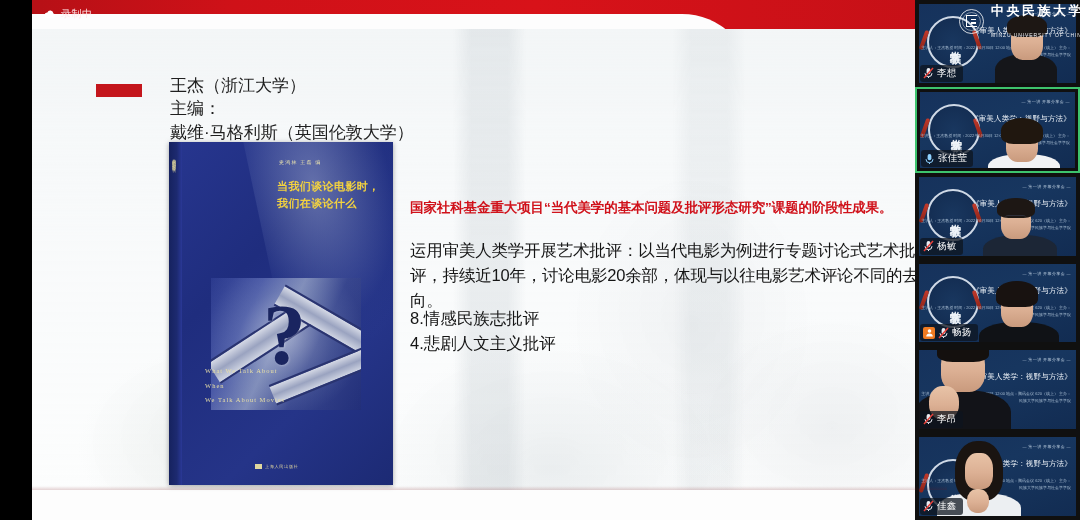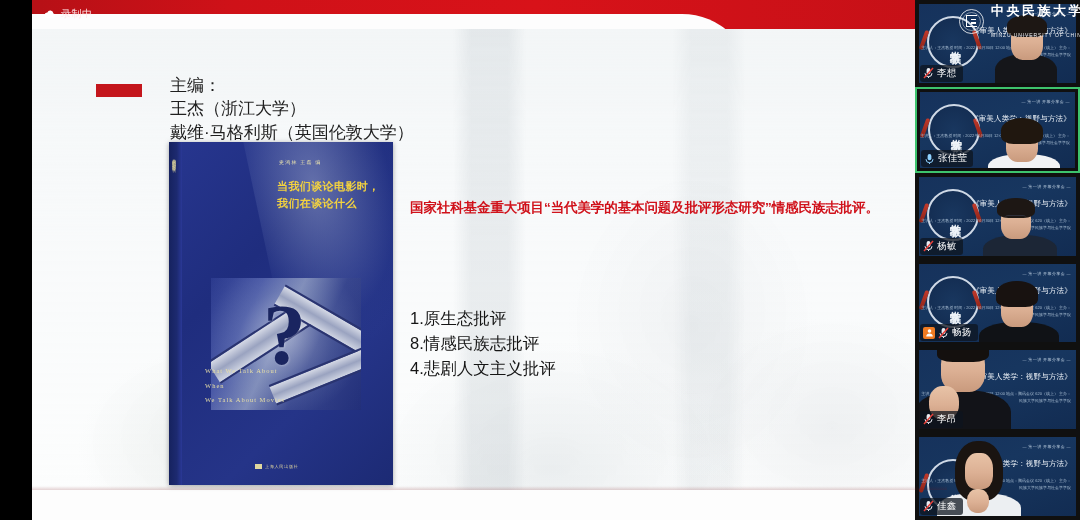--- a/index.html
+++ b/index.html
@@ -357,22 +357,22 @@
       </div>
       <div class="uni-names">
         <div class="uni-cn">中央民族大学</div>
         <div class="uni-en">MINZU UNIVERSITY OF CHINA</div>
       </div>
     </div>
 
     <div class="red-bullet"></div>
 
     <div class="editor-block">
+      <div>王杰（浙江大学）</div>
       <div>主编：</div>
-      <div>王杰（浙江大学）</div>
       <div>戴维·马格利斯（英国伦敦大学）</div>
     </div>
 
     <div class="book">
       <div class="book-spine">
         <div class="book-spine-text">当我们谈论电影时我们在谈论什么</div>
       </div>
       <div class="book-sheen"></div>
       <div class="book-authors">史鸿林 王磊 编</div>
       <div class="book-title-cn">
@@ -389,23 +389,23 @@
         <div>What We Talk About</div>
         <div>When</div>
         <div>We Talk About Movies</div>
       </div>
       <div class="book-pub">
         <span class="book-pub-mark"></span>
         <span class="book-pub-text">上海人民出版社</span>
       </div>
     </div>
 
-    <div class="red-note">国家社科基金重大项目“当代美学的基本问题及批评形态研究”情感民族志批评。</div>
+    <div class="red-note">国家社科基金重大项目“当代美学的基本问题及批评形态研究”课题的阶段性成果。</div>
+    <div class="body-para">运用审美人类学开展艺术批评：以当代电影为例进行专题讨论式艺术批评，持续近10年，讨论电影20余部，体现与以往电影艺术评论不同的去向。</div>
     <div class="num-list">
-      <div>1.原生态批评</div>
       <div>8.情感民族志批评</div>
       <div>4.悲剧人文主义批评</div>
     </div>
 
     <div class="footer-shadow"></div>
   </div>
 
   <div class="video-rail">
 
     <div class="tile">

